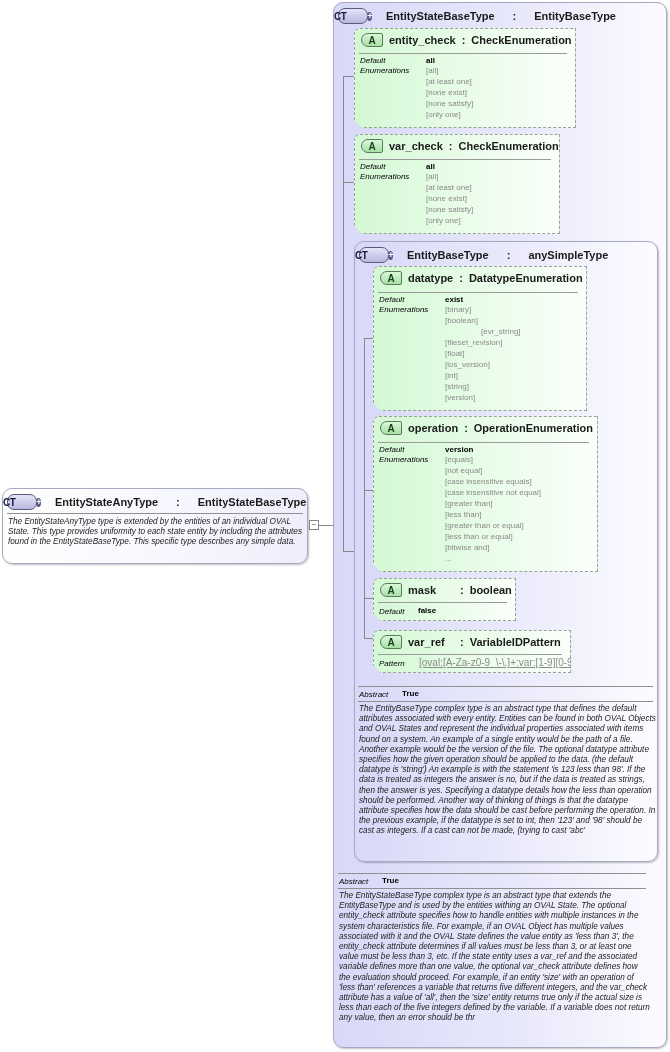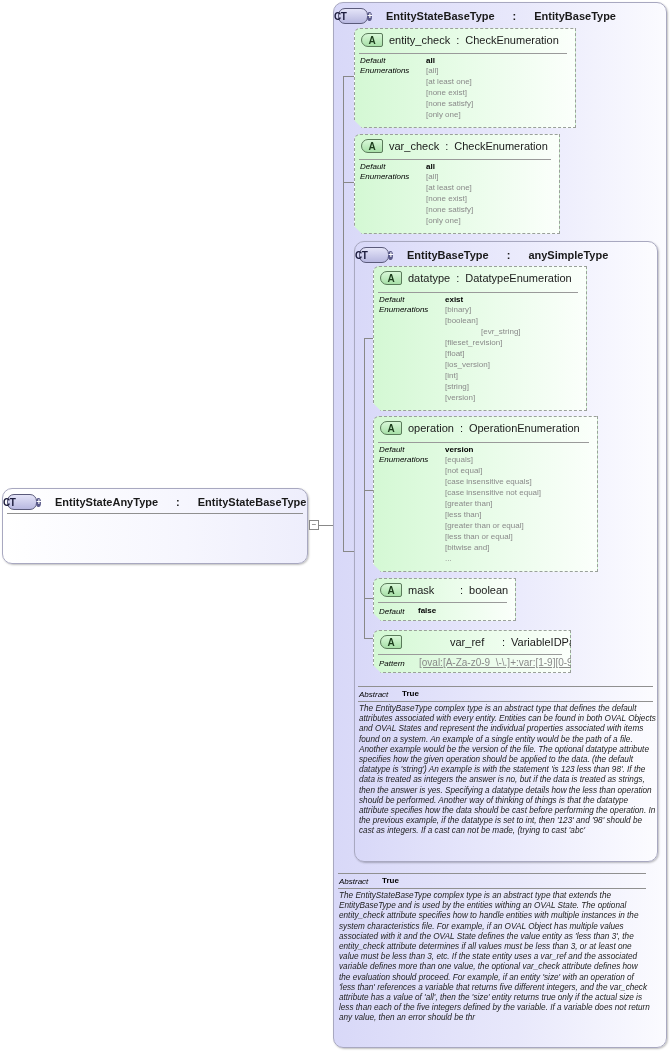--- a/index.html
+++ b/index.html
@@ -34,21 +34,21 @@
     background: linear-gradient(to right, #d4f8d4 0%, #e8fce8 50%, #fbfffb 100%);
     clip-path: polygon(0 0, 100% 0, 100% 100%, 8px 100%, 0 calc(100% - 8px));
     border-radius: 6px 0 0 0;
   }
   .attr-head { position: absolute; left: 6px; top: 4px; display: flex; align-items: center; gap: 6px; white-space: nowrap; }
   .a-badge {
     display: inline-flex; align-items: center; justify-content: center;
     width: 22px; height: 14px; border: 1px solid #5a7a5a; border-radius: 7px 2px 2px 7px;
     background: linear-gradient(#d8f8d8, #a8e0a8); font-size: 10px; color: #1c3c1c; font-weight: bold;
   }
-  .attr-title { font-size: 11px; font-weight: normal; color: #1a1a1a; }
+  .attr-title { font-size: 11px; font-weight: bold; color: #1a1a1a; }
   .attr-rule { position: absolute; left: 4px; right: 8px; height: 1px; background: #9a9a9a; }
   .lbl { position: absolute; font-size: 8px; font-style: italic; color: #000; }
   .val { position: absolute; font-size: 8px; color: #000; font-weight: bold; }
   .enum { position: absolute; font-size: 8px; color: #8a8a8a; line-height: 11px; white-space: nowrap; }
 
   .desc { position: absolute; font-size: 8.2px; font-style: italic; color: #222; line-height: 10.2px; }
   .rule { position: absolute; height: 1px; background: #909090; }
 
   .line-h { position: absolute; height: 1px; background: #888; }
   .line-v { position: absolute; width: 1px; background: #888; }
@@ -64,20 +64,21 @@
   <div class="ct-head">
     <span class="ct-badge">
         <span>CT</span>
         <span class="plus">+</span>
       </span>
     <span class="ct-title">EntityStateAnyType</span>
     <span class="ct-title">:</span>
     <span class="ct-title">EntityStateBaseType</span>
   </div>
   <div class="rule" style="left:4px; right:4px; top:24px;"></div>
+  <div class="desc" style="left:5px; top:28px; width:298px;">The EntityStateAnyType type is extended by the entities of an individual OVAL State. This type provides uniformity to each state entity by including the attributes found in the EntityStateBaseType. This specific type describes any simple data.</div>
 </div>
 <div class="collapse-btn" style="left:309px; top:520px;">−</div>
 <div class="line-h" style="left:319px; top:525px; width:24px;"></div>
 
 <div class="ct-box" style="left:333px; top:2px; width:334px; height:1046px;">
   <div class="ct-head">
     <span class="ct-badge">
         <span>CT</span>
         <span class="plus">+</span>
       </span>
@@ -211,20 +212,20 @@
     <span class="attr-title">boolean</span>
   </div>
   <div class="attr-rule" style="top:23px;"></div>
   <div class="lbl" style="left:5px; top:28px;">Default</div>
   <div class="val" style="left:44px; top:27px;">false</div>
 </div>
 
 <div class="attr-box" style="left:373px; top:630px; width:198px; height:43px;">
   <div class="attr-head">
     <span class="a-badge">A</span>
-    <span class="attr-title" style="display:inline-block; width:46px;margin-left:42px;">var_ref</span>
+    <span class="attr-title" style="display:inline-block; width:46px;">var_ref</span>
     <span class="attr-title">:</span>
     <span class="attr-title">VariableIDPattern</span>
   </div>
   <div class="attr-rule" style="top:23px;"></div>
   <div class="lbl" style="left:5px; top:28px;">Pattern</div>
   <div class="enum" style="left:45px; top:26px; font-size:10px;text-decoration:underline;">[oval:[A-Za-z0-9_\-\.]+:var:[1-9][0-9]*]</div>
 </div>
 
 </body></html>

